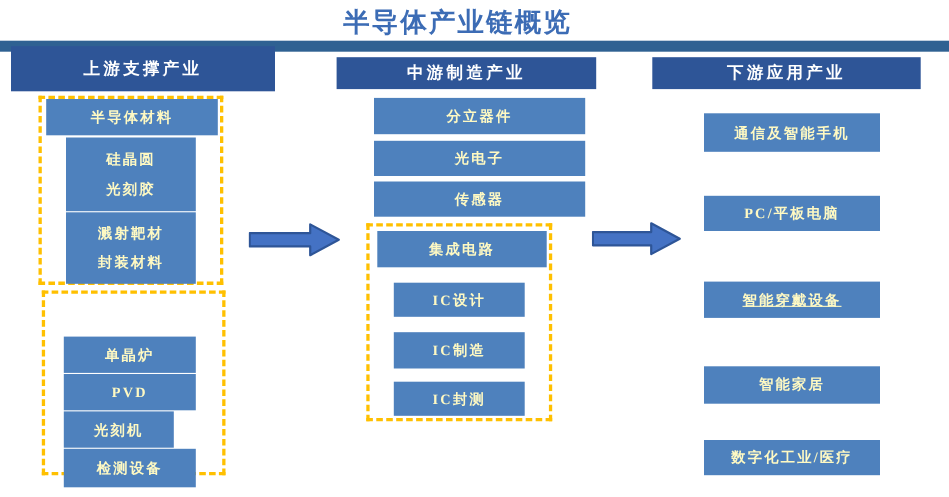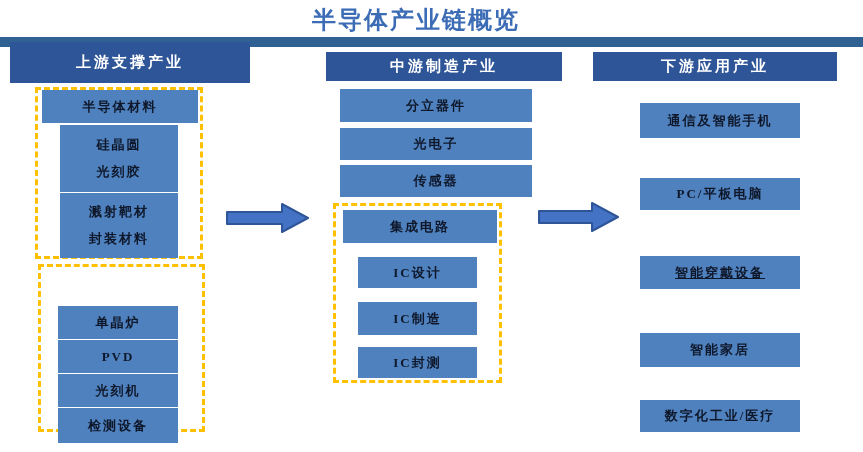--- a/index.html
+++ b/index.html
@@ -13,48 +13,48 @@
     font-size:24px;font-weight:bold;letter-spacing:2px;
     color:var(--title-text,#3C6CB5);
   }
   #top-bar{left:0;top:37px;width:863px;height:10px;background:var(--bar,#2F6192);}
   .col-header{
     background:var(--header-bg,#2E5597);color:#ffffff;
     font-size:15px;font-weight:bold;letter-spacing:3px;
     display:flex;align-items:center;justify-content:center;
   }
   .box{
-    background:var(--item-bg,#4E81BD);color:#0f172a;
+    background:var(--item-bg,#4E81BD);color:#fef9c3;
     font-size:13px;font-weight:bold;letter-spacing:2px;
     display:flex;align-items:center;justify-content:center;
     text-align:center;
   }
   .box.two-line{flex-direction:column;justify-content:space-around;padding:6px 0;}
   .box.two-line span{display:block;line-height:1.2;}
   .dashed{
     border:3px dashed var(--dashed-border,#FFC000);
     background:transparent;
   }
   
   #hdr-upstream{left:10px;top:42px;width:240px;height:41px;}
   #dash-materials{left:35px;top:87px;width:168px;height:172px;}
   #materials-header{left:42px;top:90px;width:156px;height:33px;z-index:2;}
   #mat-group1{left:60px;top:125px;width:118px;height:67px;z-index:2;}
   #mat-group2{left:60px;top:193px;width:118px;height:65px;z-index:2;}
   #dash-equipment{left:38px;top:264px;width:167px;height:168px;}
   #equipment-header{left:40px;top:272px;width:158px;height:33px;z-index:2;}
   #equip-item1{left:58px;top:306px;width:120px;height:33px;z-index:2;}
   #equip-item2{left:58px;top:340px;width:120px;height:33px;z-index:2;font-family:"Liberation Serif",serif;}
-  #equip-item3{left:58px;top:374px;width:120px;height:33px;z-index:2;}
+  #equip-item3{left:58px;top:374px;width:100px;height:33px;z-index:2;}
   #equip-item4{left:58px;top:408px;width:120px;height:35px;z-index:2;}
   
   #arrow-1{left:226px;top:202px;width:84px;height:32px;}
   #arrow-2{left:538px;top:201px;width:82px;height:32px;}
   
-  #hdr-midstream{left:306px;top:52px;width:236px;height:29px;margin-left:20px;}
+  #hdr-midstream{left:306px;top:52px;width:236px;height:29px;}
   #mid-item1{left:340px;top:89px;width:192px;height:33px;}
   #mid-item2{left:340px;top:128px;width:192px;height:32px;}
   #mid-item3{left:340px;top:165px;width:192px;height:32px;}
   #dash-ic{left:333px;top:203px;width:169px;height:180px;}
   #ic-header{left:343px;top:210px;width:154px;height:33px;z-index:2;}
   #ic-item1{left:358px;top:257px;width:119px;height:31px;z-index:2;}
   #ic-item2{left:358px;top:302px;width:119px;height:33px;z-index:2;}
   #ic-item3{left:358px;top:347px;width:119px;height:31px;z-index:2;}
   
   #hdr-downstream{left:593px;top:52px;width:244px;height:29px;}

